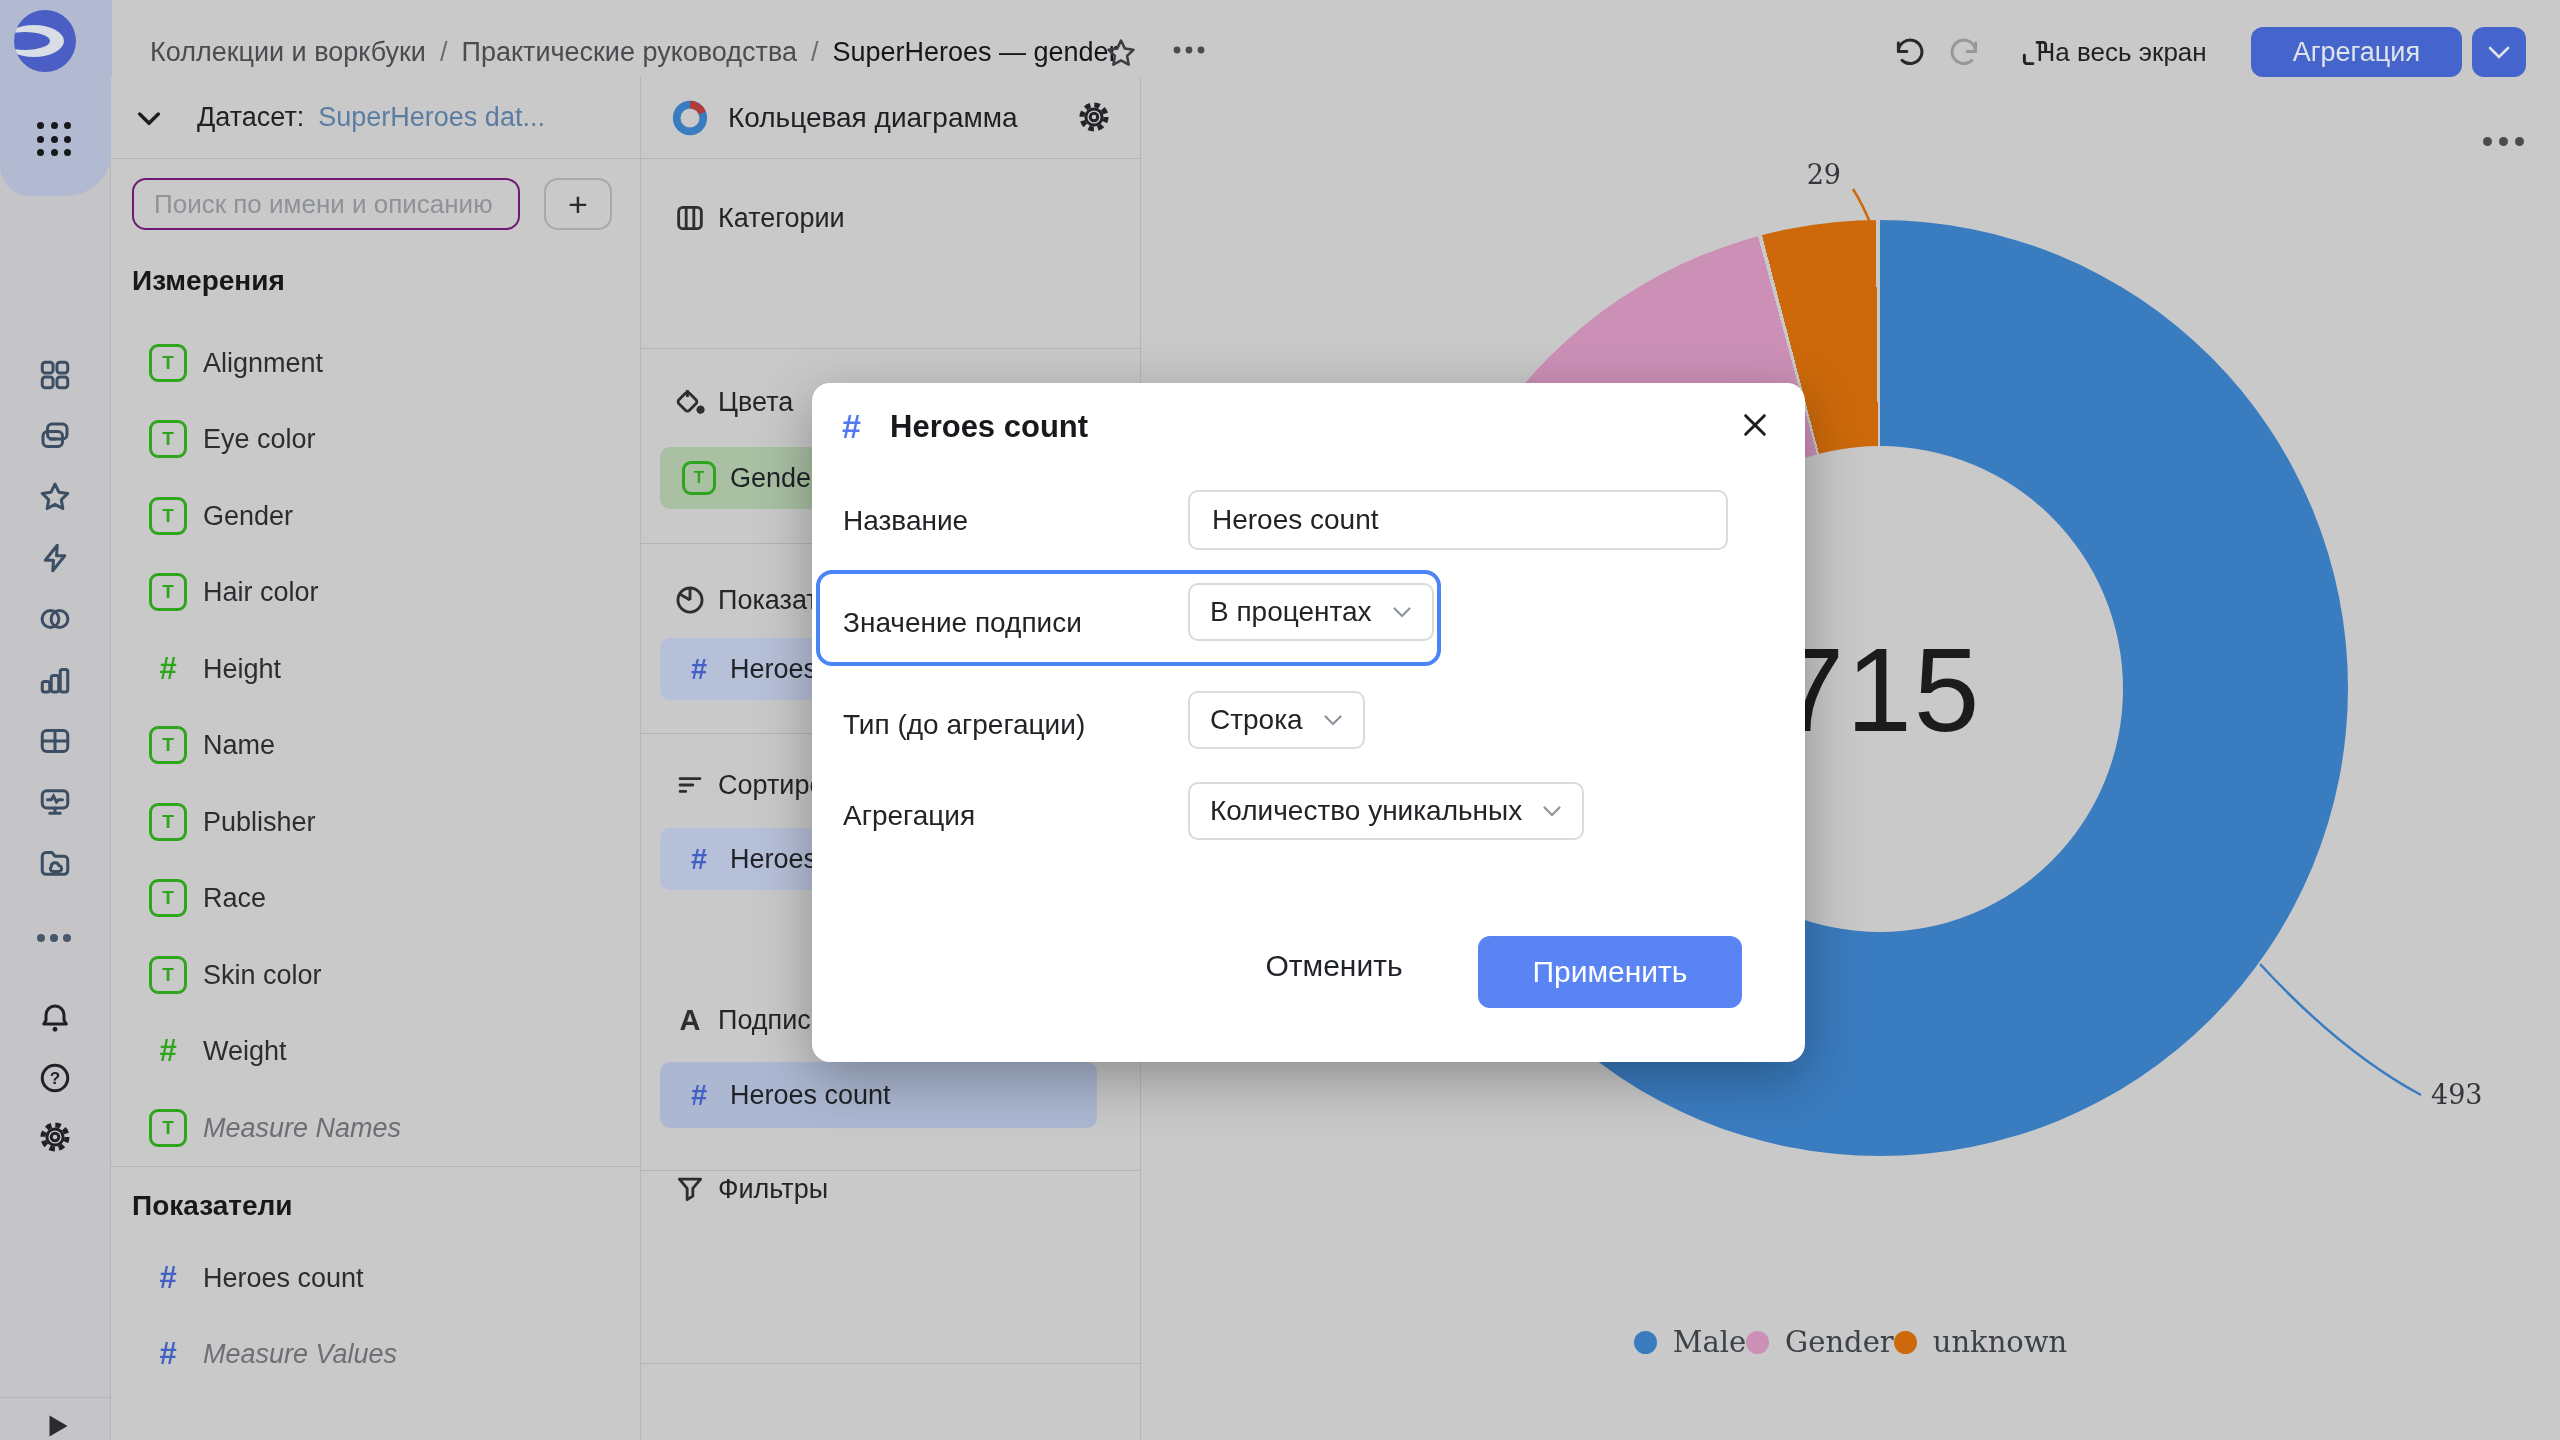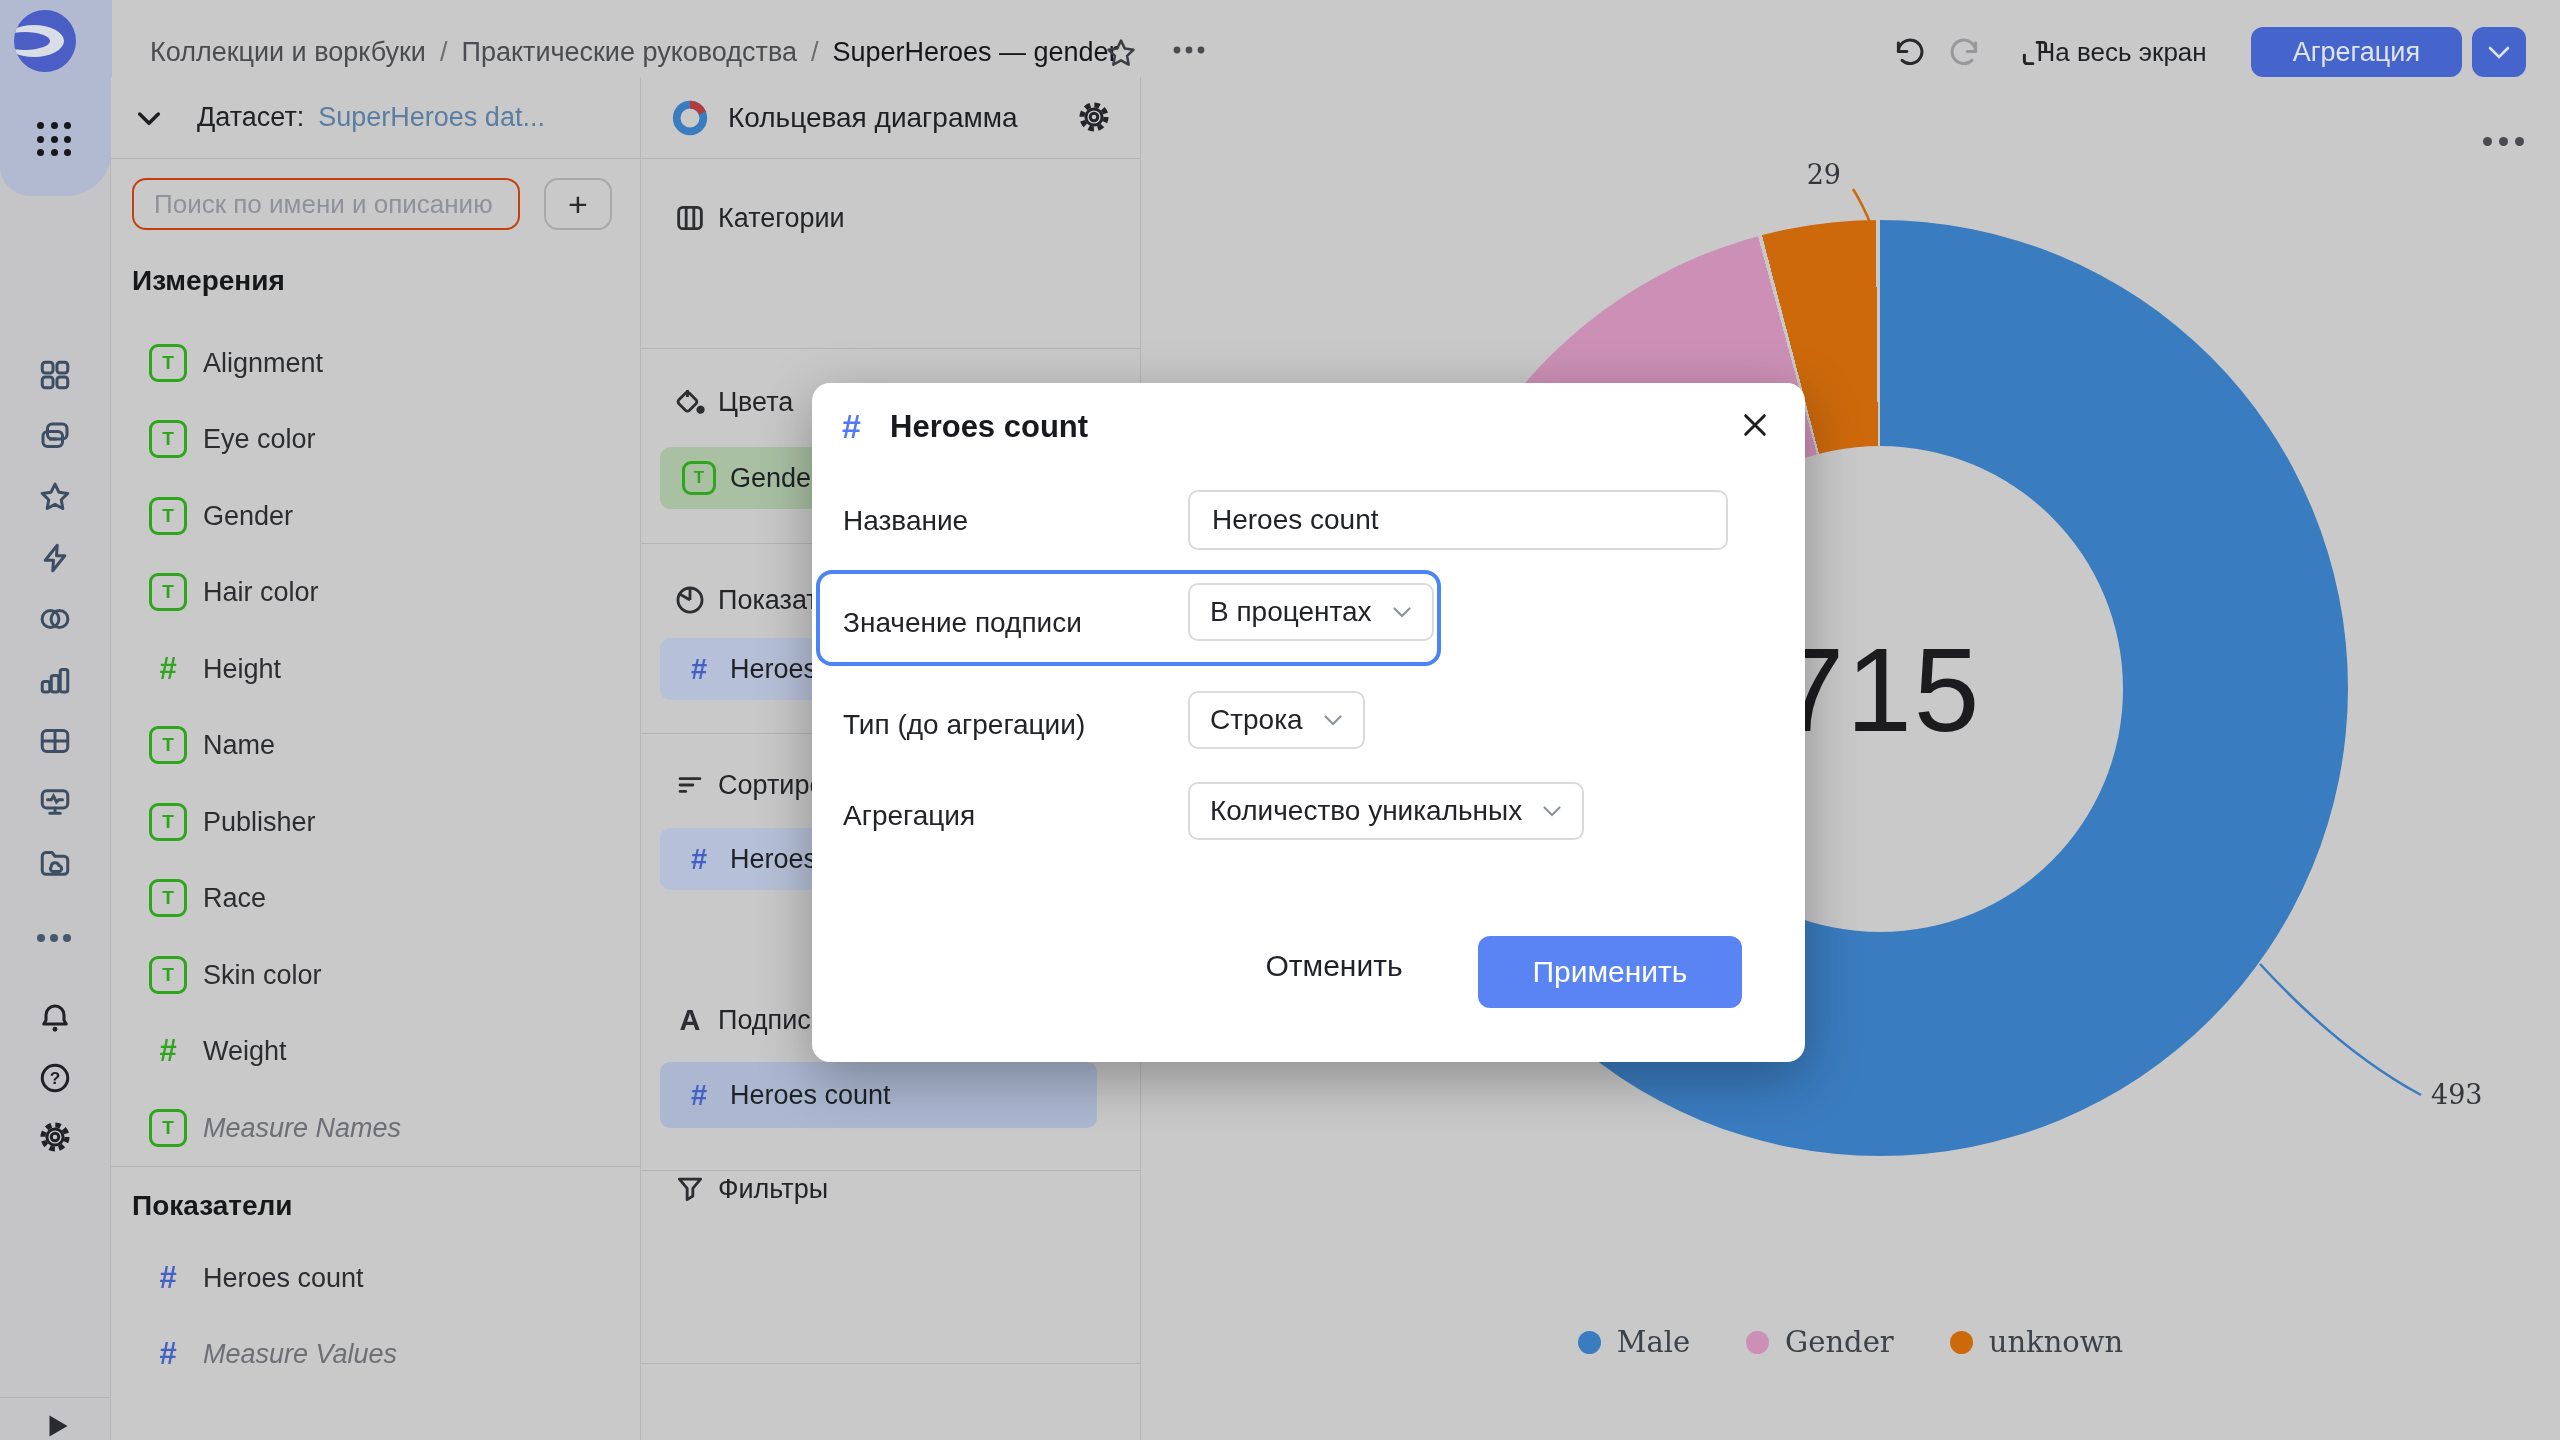--- a/index.html
+++ b/index.html
@@ -38,21 +38,21 @@
   .ri.dark{color:#202124}
   .rail-dots{position:absolute;left:37px;width:36px;height:36px;display:flex;align-items:center;gap:5px;cursor:pointer}
   .rail-dots i{width:8px;height:8px;border-radius:50%;background:#47586c}
 
   
   .fields-panel{position:absolute;left:111px;top:77px;width:529px;height:1363px;background:#c9c9c9;border-right:1px solid #b6b6b8}
   .fp-header{position:absolute;left:0;top:0;width:100%;height:81px;display:flex;align-items:center}
   .fp-chev{margin-left:22px;width:32px;height:32px;color:#1d1e21;cursor:pointer}
   .fp-label{margin-left:32px;font-size:27px;color:#202225}
   .fp-link{margin-left:14px;font-size:27px;color:#5b7da1;cursor:pointer;white-space:nowrap}
-  .search-input{position:absolute;left:21px;top:101px;width:388px;height:52px;border:2px solid #c2410c;border-radius:14px;
+  .search-input{position:absolute;left:21px;top:101px;width:388px;height:52px;border:2px solid #701a75;border-radius:14px;
     background:#c9c9c9;font-size:26px;color:#2a2c2f;padding:0 20px;box-sizing:border-box;font-family:"Liberation Sans",sans-serif}
   .search-input::placeholder{color:#8f9298}
   .add-btn{position:absolute;left:433px;top:101px;width:68px;height:52px;border:2px solid #a9a9ab;border-radius:14px;
     display:flex;align-items:center;justify-content:center;font-size:34px;color:#2b2b2e;cursor:pointer;box-sizing:border-box}
   .sec-title{position:absolute;left:21px;font-size:28px;font-weight:bold;color:#17181a}
   .frow{position:absolute;left:0;width:100%;height:76px;display:flex;align-items:center;cursor:grab}
   .ficon-t{margin-left:38px;width:32px;height:32px;border:3px solid #2fa51d;border-radius:9px;color:#2fa51d;
     font-size:19px;font-weight:bold;display:flex;align-items:center;justify-content:center;flex:none}
   .ficon-h{margin-left:38px;width:38px;flex:none;font-size:31px;font-weight:bold;text-align:center}
   .ficon-h.green{color:#2fa51d}
@@ -80,21 +80,21 @@
   
   .chart-panel{position:absolute;left:1141px;top:77px;width:1419px;height:1363px;background:#c9c9c9}
   .kebab{position:absolute;right:36px;top:60px;display:flex;gap:7px;cursor:pointer}
   .kebab i{width:9px;height:9px;border-radius:50%;background:#4a4b4e}
   .donut{position:absolute;left:271px;top:143px;width:936px;height:936px;border-radius:50%;cursor:pointer}
   .donut-hole{position:absolute;left:496px;top:369px;width:486px;height:486px;border-radius:50%;background:#c9c9c9}
   .center-total{position:absolute;left:539px;top:545px;width:400px;text-align:center;
     font-size:118px;font-weight:300;letter-spacing:2px;color:#1c1c1e}
   .pt-label{position:absolute;font-family:"DejaVu Serif",serif;font-size:27px;color:#33363b}
   .leader-svg{position:absolute;left:0;top:0;width:1419px;height:1363px;pointer-events:none}
-  .legend{position:absolute;left:0;top:1248px;width:100%;display:flex;justify-content:center;gap:56px;align-items:center}
+  .legend{position:absolute;left:0;top:1248px;width:100%;display:flex;justify-content:center;align-items:center}
   .legend-item{display:flex;align-items:center;gap:16px;cursor:pointer}
   .legend-item i{width:23px;height:23px;border-radius:50%}
   .legend-item span{font-family:"DejaVu Serif",serif;font-size:29px;color:#3d4248}
 
   
   .modal{position:absolute;left:812px;top:383px;width:993px;height:679px;background:#ffffff;border-radius:18px;
     box-shadow:0 16px 56px rgba(0,0,0,.30);z-index:50}
   .m-hash{position:absolute;left:30px;top:24px;font-size:34px;font-weight:bold;color:#5379f2}
   .m-title{position:absolute;left:78px;top:26px;font-size:31px;font-weight:600;color:#17191d}
   .m-close{position:absolute;right:34px;top:26px;width:32px;height:32px;color:#1d1d1f;cursor:pointer}

